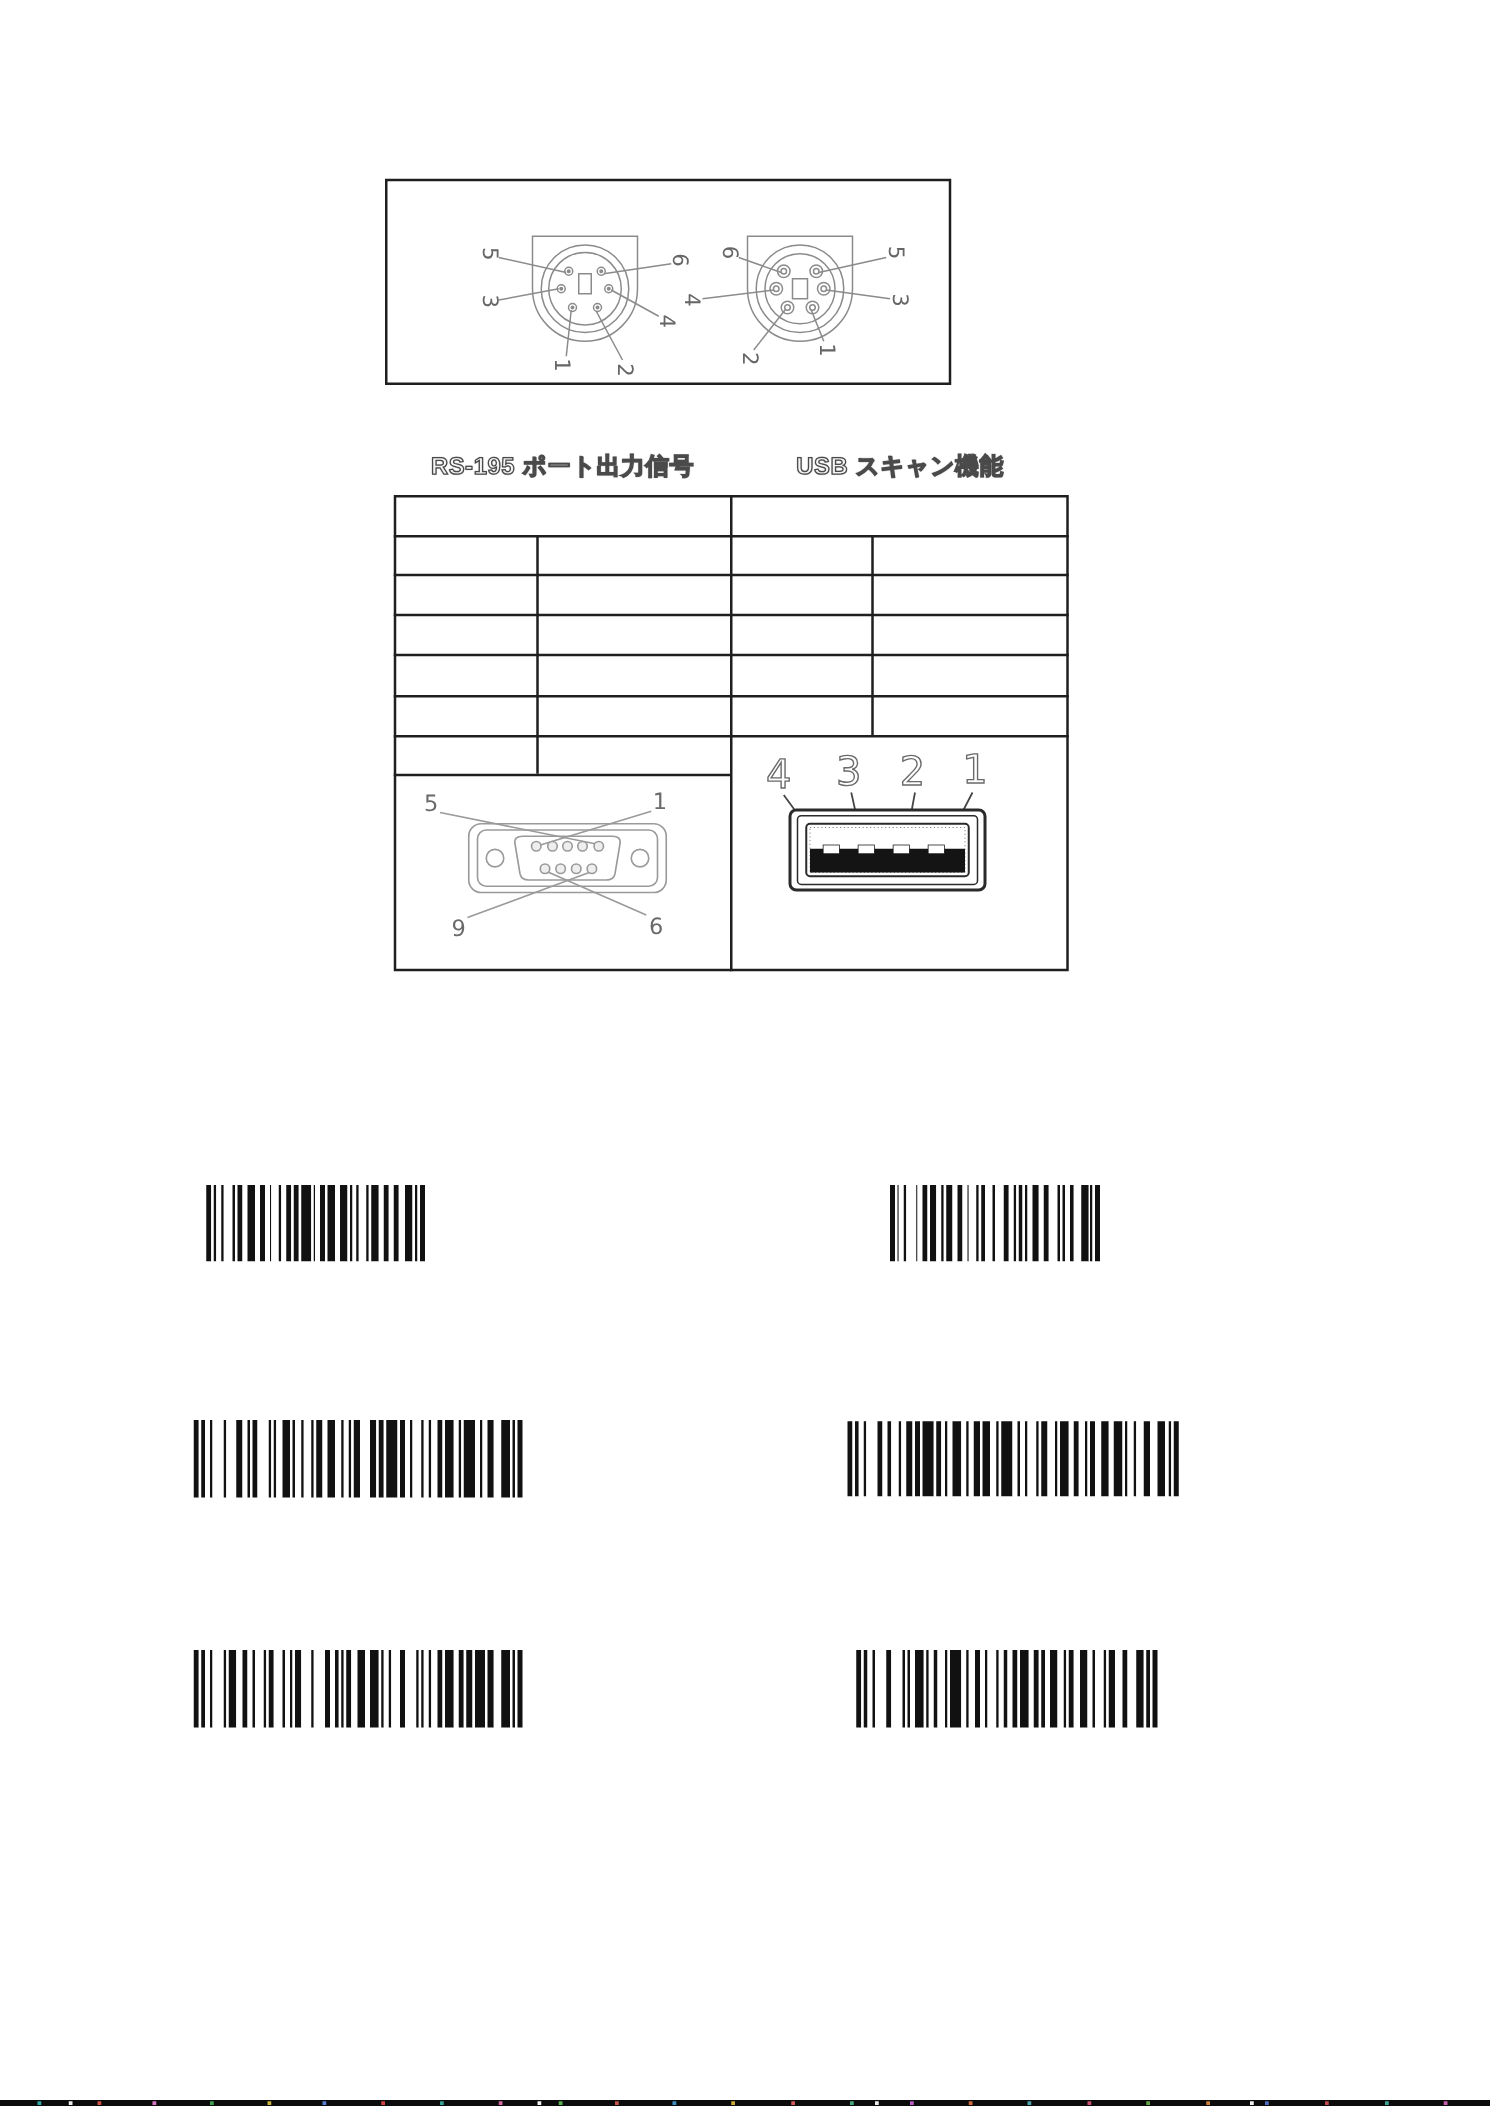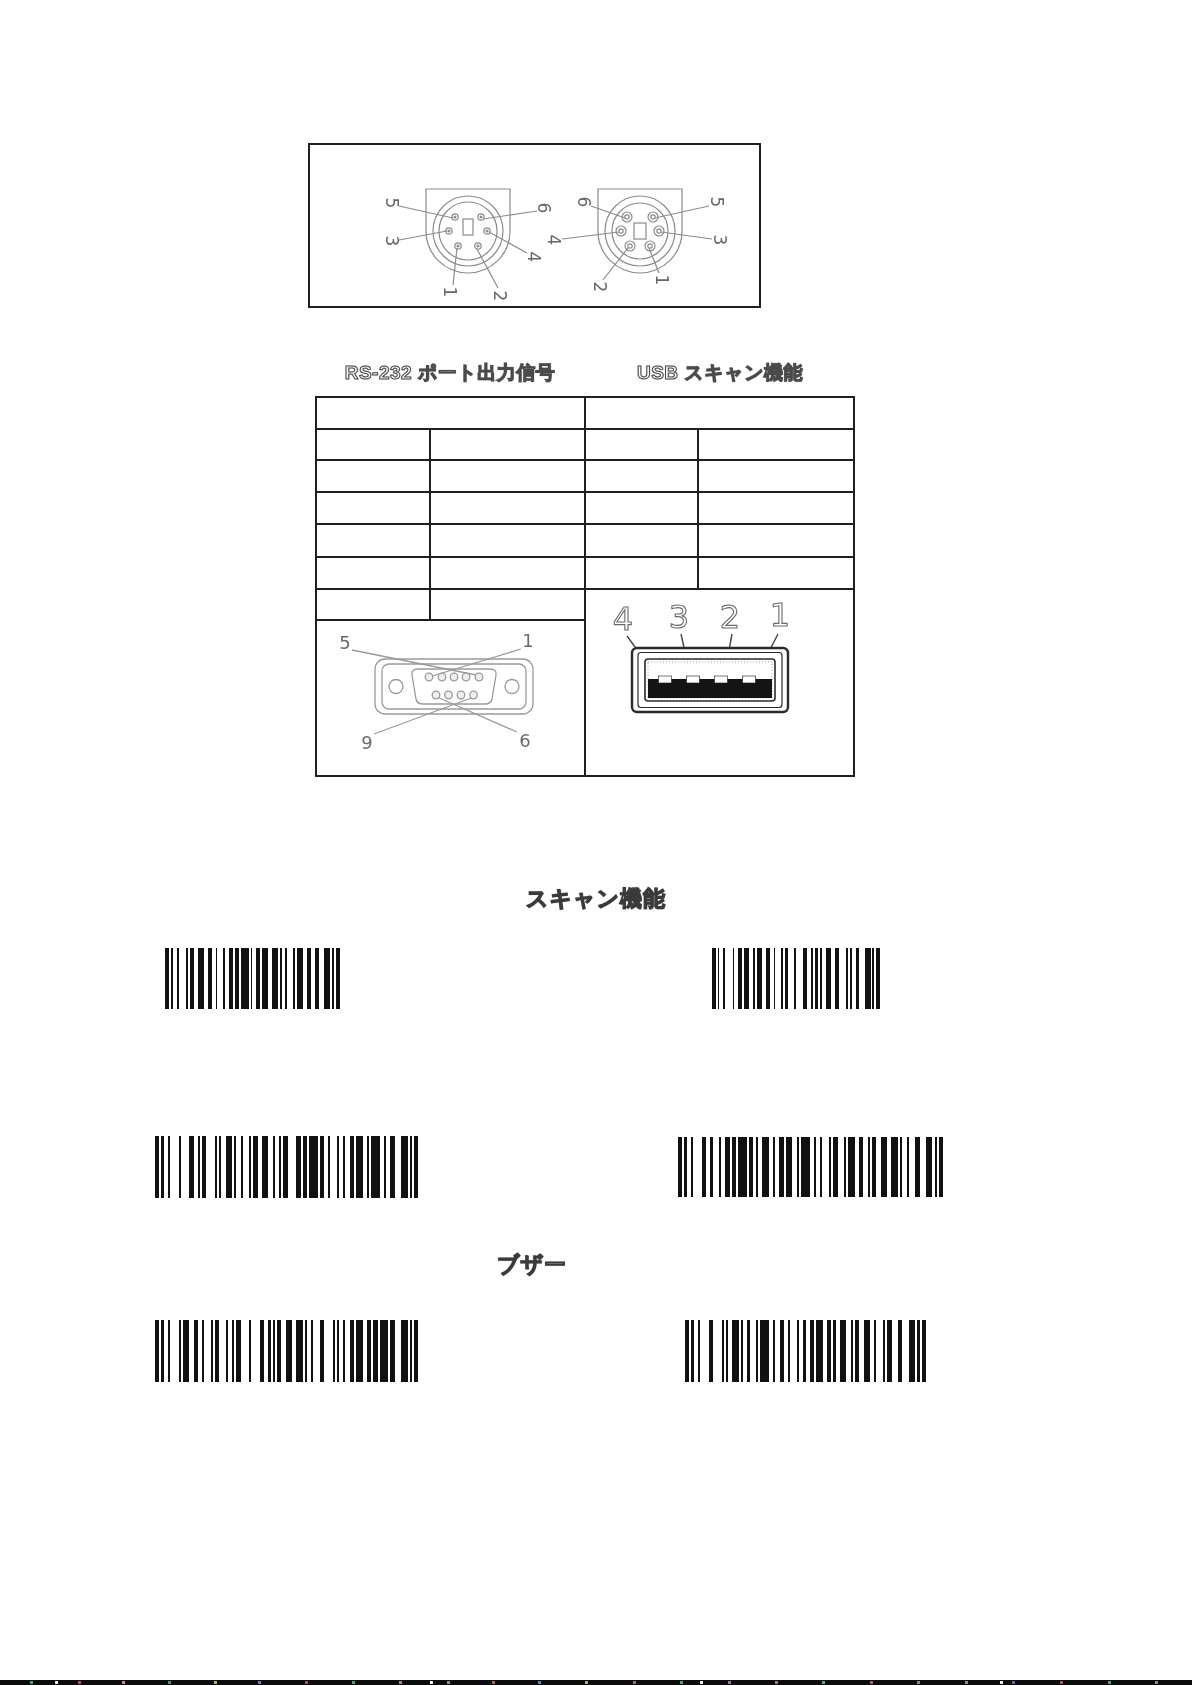--- a/index.html
+++ b/index.html
@@ -101,21 +101,21 @@
         <text x="274" y="63" transform="rotate(90 274 57)">6</text>
         <text x="244" y="101" transform="rotate(90 244 95)">4</text>
         <text x="290" y="148" transform="rotate(90 290 142)">2</text>
         <text x="352" y="141" transform="rotate(90 352 135)">1</text>
         <text x="410" y="101" transform="rotate(90 410 95)">3</text>
         <text x="407" y="63" transform="rotate(90 407 57)">5</text>
       </g>
     </svg>
   </div>
 
-  <div class="table-header" style="left:315px;top:360px;width:270px;">RS-232 ポート出力信号</div>
+  <div class="table-header" style="left:315px;top:360px;width:270px;">RS-195 ポート出力信号</div>
   <div class="table-header" style="left:585px;top:360px;width:270px;">USB スキャン機能</div>
 
   <div class="frame" style="left:315px;top:396px;width:540px;height:381px;"></div>
   <div class="vline" style="left:584px;top:396px;height:381px;"></div>
   <div class="vline" style="left:429px;top:428px;height:191px;"></div>
   <div class="vline" style="left:697px;top:428px;height:160px;"></div>
   <div class="hline" style="left:315px;top:428px;width:540px;"></div>
   <div class="hline" style="left:315px;top:459px;width:540px;"></div>
   <div class="hline" style="left:315px;top:491px;width:540px;"></div>
   <div class="hline" style="left:315px;top:523px;width:540px;"></div>
@@ -171,22 +171,20 @@
       <rect x="156.5" y="88" width="13" height="7" fill="#fff" stroke="#141414" stroke-width="0.6"></rect>
     </g>
     <g fill="#ffffff" stroke="#6a6a6a" stroke-width="1.1" font-size="32" text-anchor="middle">
       <text x="37" y="42">4</text>
       <text x="93" y="40">3</text>
       <text x="144" y="40">2</text>
       <text x="194" y="38">1</text>
     </g>
   </svg>
 
-  <div class="outline-heading" style="left:0;top:884px;width:1192px;">スキャン機能</div>
-  <div class="outline-heading" style="left:0;top:1250px;width:1064px;">ブザー</div>
 
   <div id="barcode-host">
       <div class="barcode" style="left: 165px; top: 948px; width: 175px; height: 61px;">
         <span class="br" style="flex-grow: 2;"></span>
         <span class="sp" style="flex-grow: 1;"></span>
         <span class="br" style="flex-grow: 1;"></span>
         <span class="sp" style="flex-grow: 2;"></span>
         <span class="br" style="flex-grow: 1;"></span>
         <span class="sp" style="flex-grow: 4;"></span>
         <span class="br" style="flex-grow: 1;"></span>

